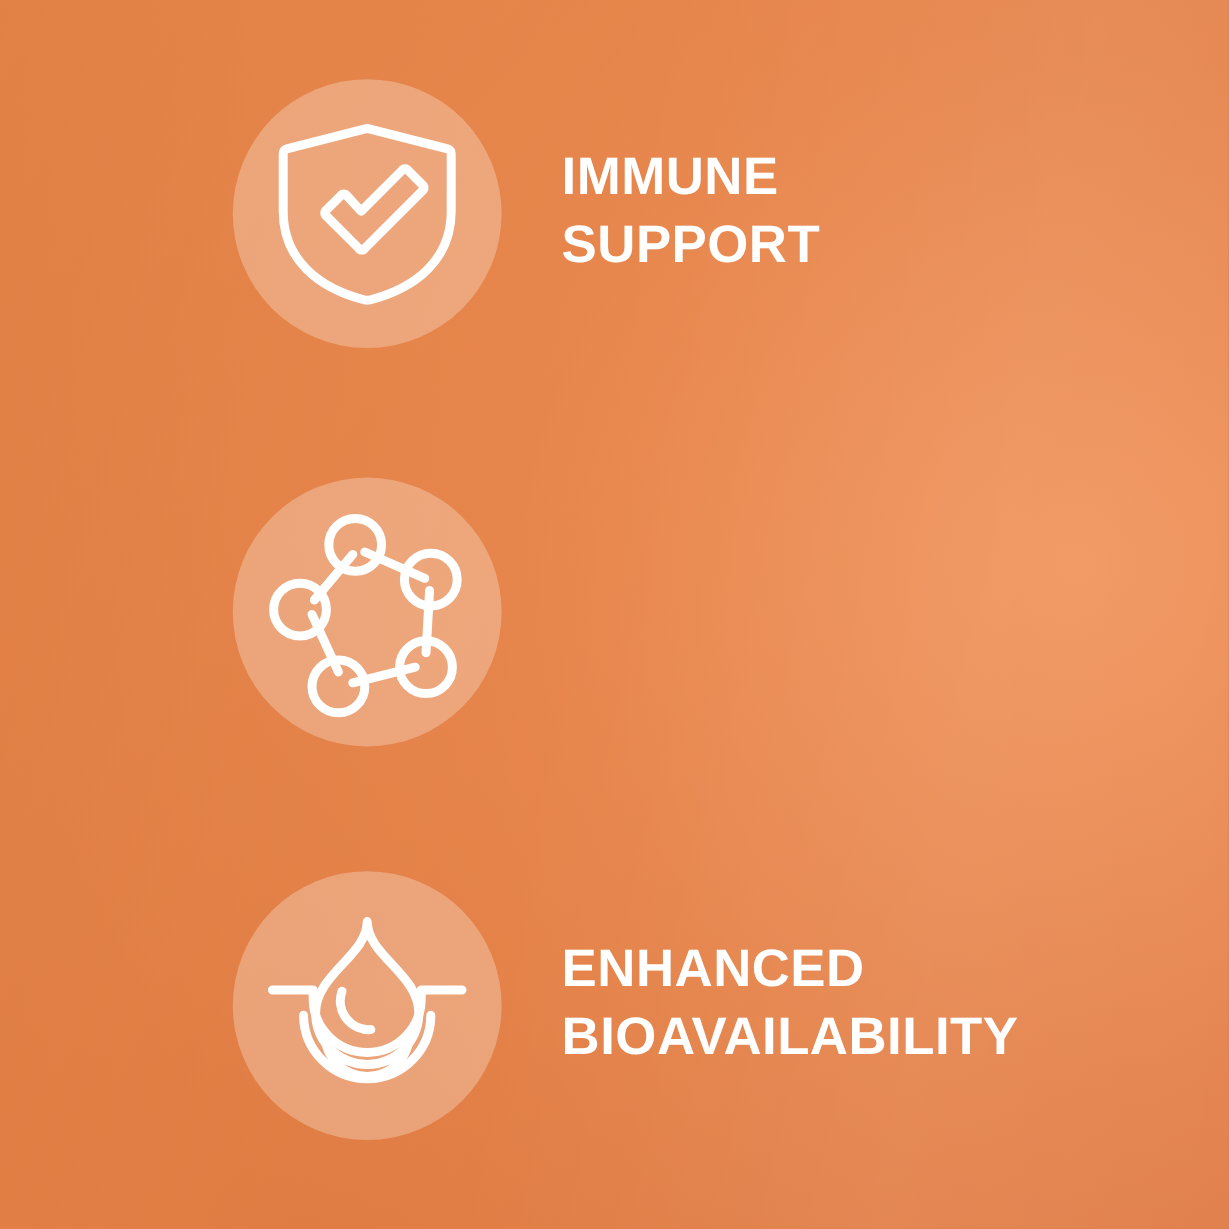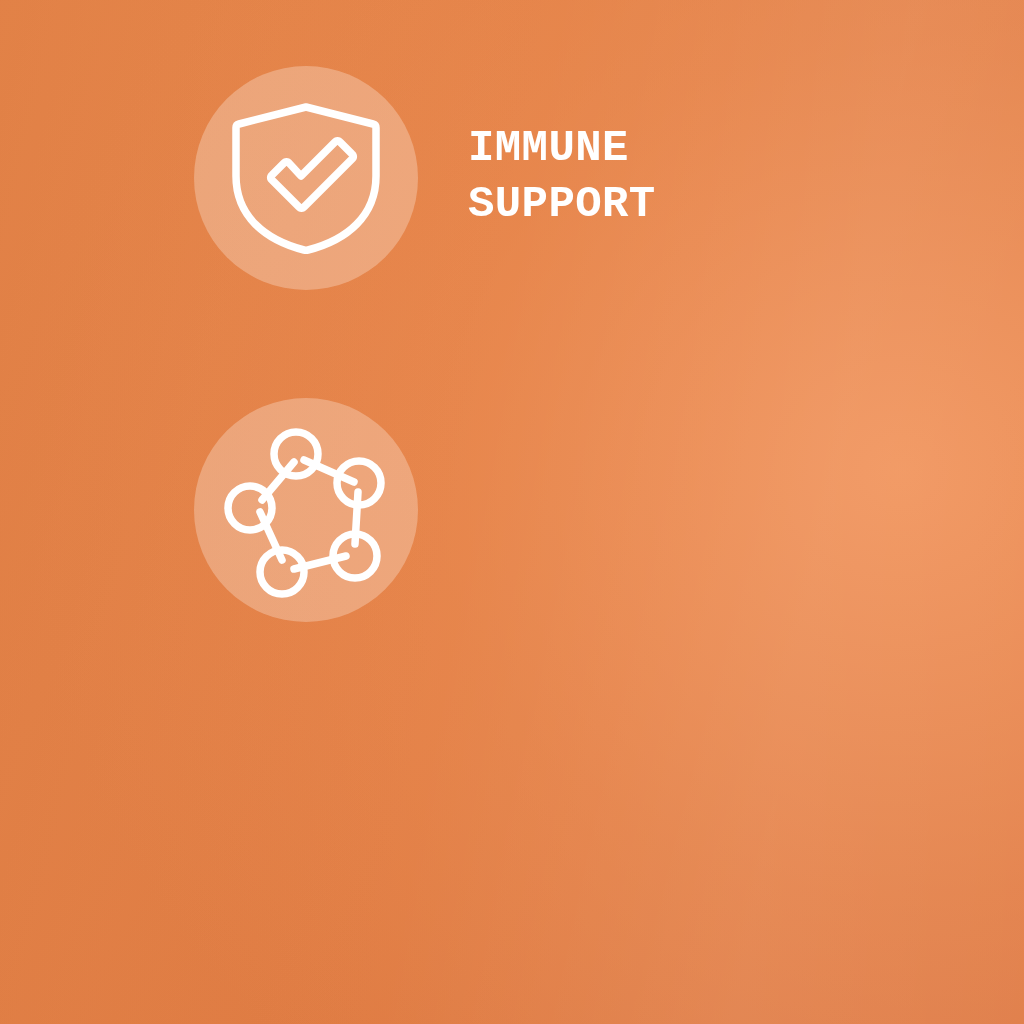--- a/index.html
+++ b/index.html
@@ -33,21 +33,20 @@
     position: absolute;
     inset: 0;
   }
   .feature-row {
     position: absolute;
     left: 0;
     width: 1024px;
     height: 224px;
     display: flex;
     align-items: center;
-    font-family: Liberation Mono, monospace;
   }
   .row-1 { top: 66px; }
   .row-2 { top: 398px; }
   .row-3 { top: 726px; }
 
   .icon-badge {
     position: absolute;
     left: 194px;
     top: 0;
     width: 224px;
@@ -118,15 +117,37 @@
               <circle cx="133" cy="51" r="22"></circle>
               <circle cx="129" cy="124" r="22"></circle>
               <circle cx="56" cy="140" r="22"></circle>
               <circle cx="24" cy="76" r="22"></circle>
             </g>
           </svg>
         </span>
       </div>
     </div>
 
+    <div class="feature-row row-3">
+      <div class="icon-badge">
+        <span>
+          <svg width="166" height="152" viewBox="0 0 166 152" fill="none">
+            <g stroke="#ffffff" stroke-width="7.5" fill="none" stroke-linecap="round">
+
+              <path d="M4 63 L38 63 L38 70 A45 45 0 0 0 128 70 L128 63 L162 63" stroke-linejoin="round"></path>
+
+              <path d="M30 84 A53 53 0 0 0 136 84"></path>
+
+              <path d="M48 100 A35 35 0 0 0 118 100"></path>
+
+              <path d="M83 6 C83 34 126 50 126 82 A43 43 0 0 1 40 82 C40 50 83 34 83 6 Z" stroke-linejoin="round"></path>
+
+              <path d="M62 64 A24 24 0 0 0 86 96"></path>
+            </g>
+          </svg>
+        </span>
+      </div>
+      <div class="feature-label label-3">ENHANCED
+BIOAVAILABILITY</div>
+    </div>
 
   </div>
 </div>
 
 </body></html>

